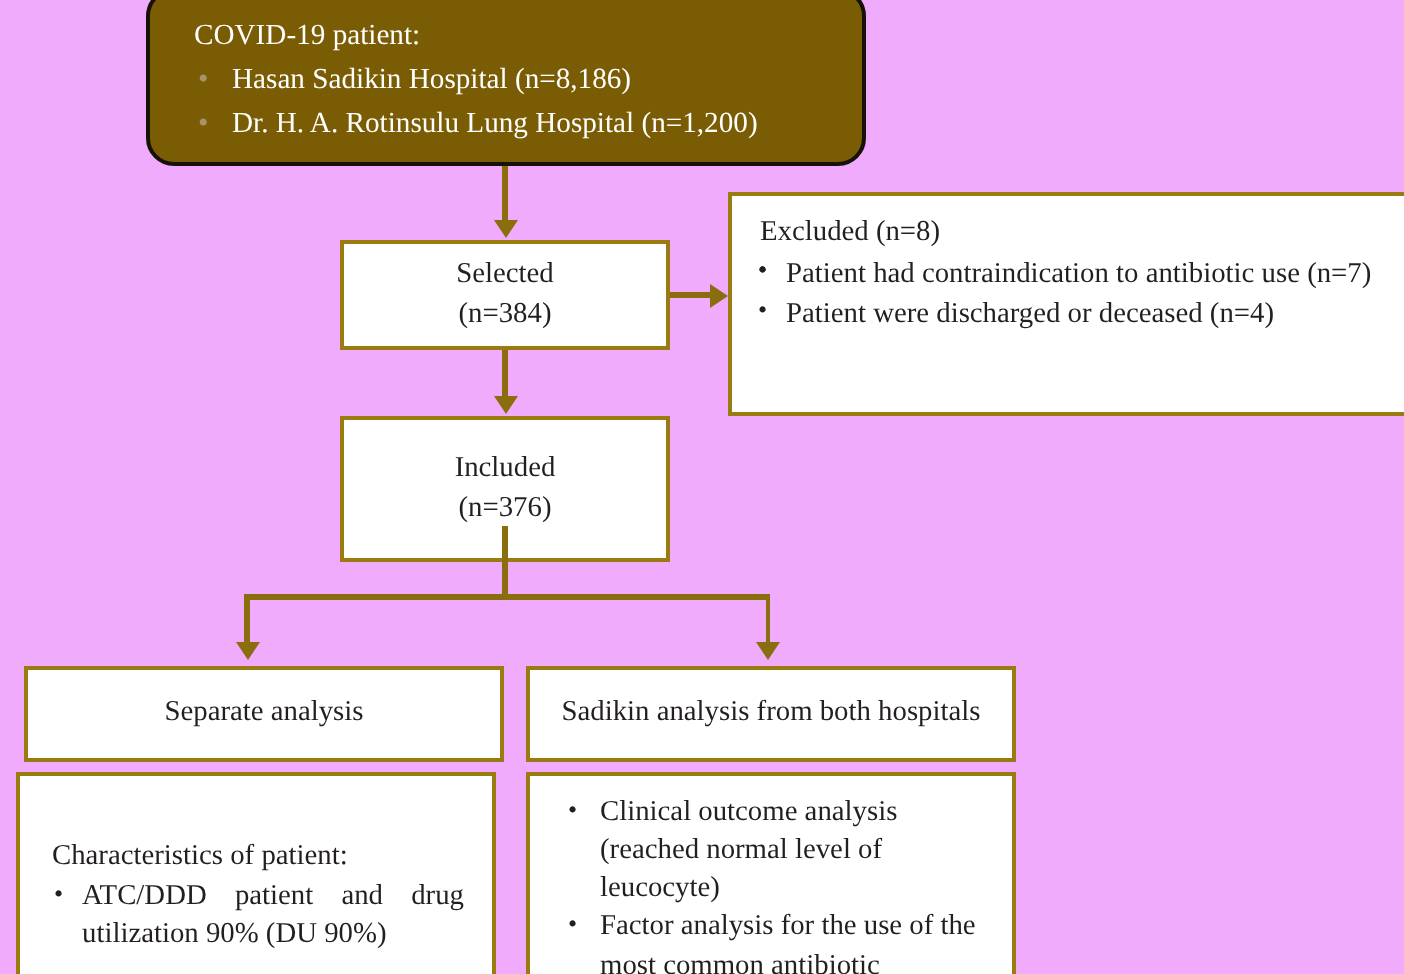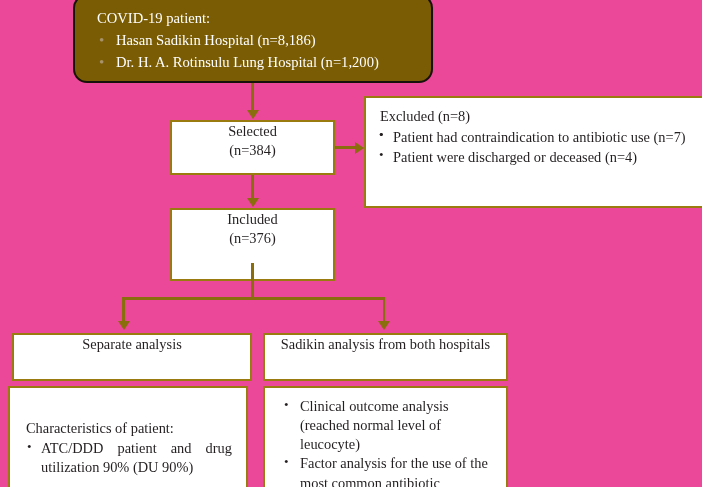--- a/index.html
+++ b/index.html
@@ -5,35 +5,35 @@
   html,body{margin:0;padding:0;background:#ffffff;}
   body{
     font-family:"Liberation Serif","DejaVu Serif",serif;
     -webkit-font-smoothing:antialiased;
   }
   #canvas{
     position:relative;
     width:702px;
     height:487px;
     overflow:hidden;
-    background:#ec4899;
+    background:#f0abfc;
   }
   
   .box{
     position:absolute;
     box-sizing:border-box;
     background:#ffffff;
     border:2px solid #9a7b10;
     color:#231f20;
     font-size:14.4px;
     line-height:1.33;
   }
   .box.center{
     display:flex;
-    align-items:flex-start;
+    align-items:center;
     justify-content:center;
     text-align:center;
   }
   .box.pad{padding:9px 12px 9px 12px;}
 
   #top-box{
     position:absolute;
     box-sizing:border-box;
     left:73px;
     top:-6px;

